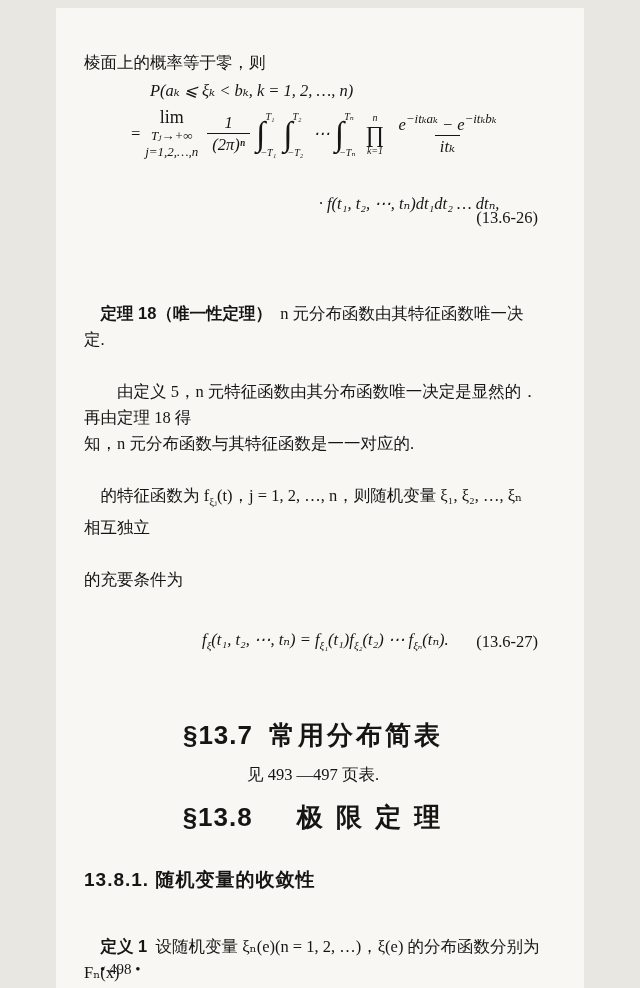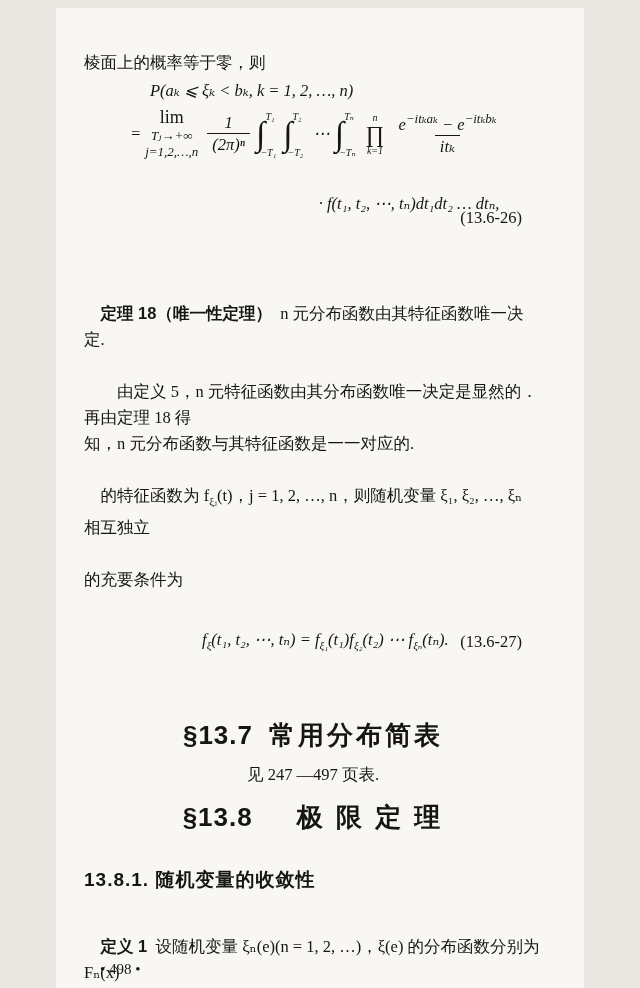--- a/index.html
+++ b/index.html
@@ -13,21 +13,21 @@
     font-size:16.5px;
     box-sizing:border-box;
     padding:42px 42px 0 28px;
     overflow:hidden;
   }
   .ln{line-height:26px;white-space:pre-wrap;}
   .ind{text-indent:2em;}
   .bd,b{font-family:"Liberation Sans","DejaVu Sans",sans-serif;font-weight:bold;}
   
   .frow{position:relative;white-space:pre-wrap;}
-  .tag{position:absolute;right:20px;top:50%;transform:translateY(-50%);font-style:normal;}
+  .tag{position:absolute;right:4px;top:50%;transform:translateY(-50%);font-style:normal;}
   .fmain{display:flex;align-items:center;margin-left:46px;margin-top:4px;margin-bottom:2px;font-style:italic;}
   .fhead{margin-left:66px;line-height:26px;font-style:italic;margin-top:2px;}
   .fcont{margin-left:210px;line-height:28px;font-style:italic;}
   .frac{display:inline-flex;flex-direction:column;align-items:center;text-align:center;margin:0 5px;}
   .frac .fnum{padding:0 5px;line-height:1.25;}
   .frac .fden{border-top:1.5px solid #161514;padding:1px 5px 0 5px;line-height:1.25;}
   .limstk{display:inline-flex;flex-direction:column;align-items:center;margin:0 4px;line-height:1;}
   .limstk .lw{font-style:normal;font-size:18px;line-height:1.1;}
   .limstk .ls{font-size:13px;line-height:1.25;}
   .intgrp{display:inline-flex;align-items:center;margin:0 1px;}
@@ -124,21 +124,21 @@
     <span>
       <span>f</span><sub>ξ</sub><span>(t₁, t₂, ⋯, tₙ) = f</span><sub>ξ₁</sub><span>(t₁)f</span><sub>ξ₂</sub><span>(t₂) ⋯ f</span><sub>ξₙ</sub><span>(tₙ).</span>
     </span>
     <span class="tag">(13.6-27)</span>
   </div>
 
   <div class="h-sec" style="margin-top:28px;">
     <span class="secnum">§13.7</span>
     <span class="sectitle">常用分布简表</span>
   </div>
-  <div class="h-see ln" style="margin-top:9px;">见 247 —497 页表.</div>
+  <div class="h-see ln" style="margin-top:9px;">见 493 —497 页表.</div>
 
   <div class="h-sec" style="margin-top:12px;gap:44px;">
     <span class="secnum">§13.8</span>
     <span class="sectitle">极 限 定 理</span>
   </div>
 
   <div class="h-sub" style="margin-top:32px;">13.8.1. 随机变量的收敛性</div>
 
   <div class="ln ind" style="margin-top:14px;">
     <b>定义 1</b><span>  设随机变量 ξₙ(e)(n = 1, 2, …)，ξ(e) 的分布函数分别为 Fₙ(x)</span>

